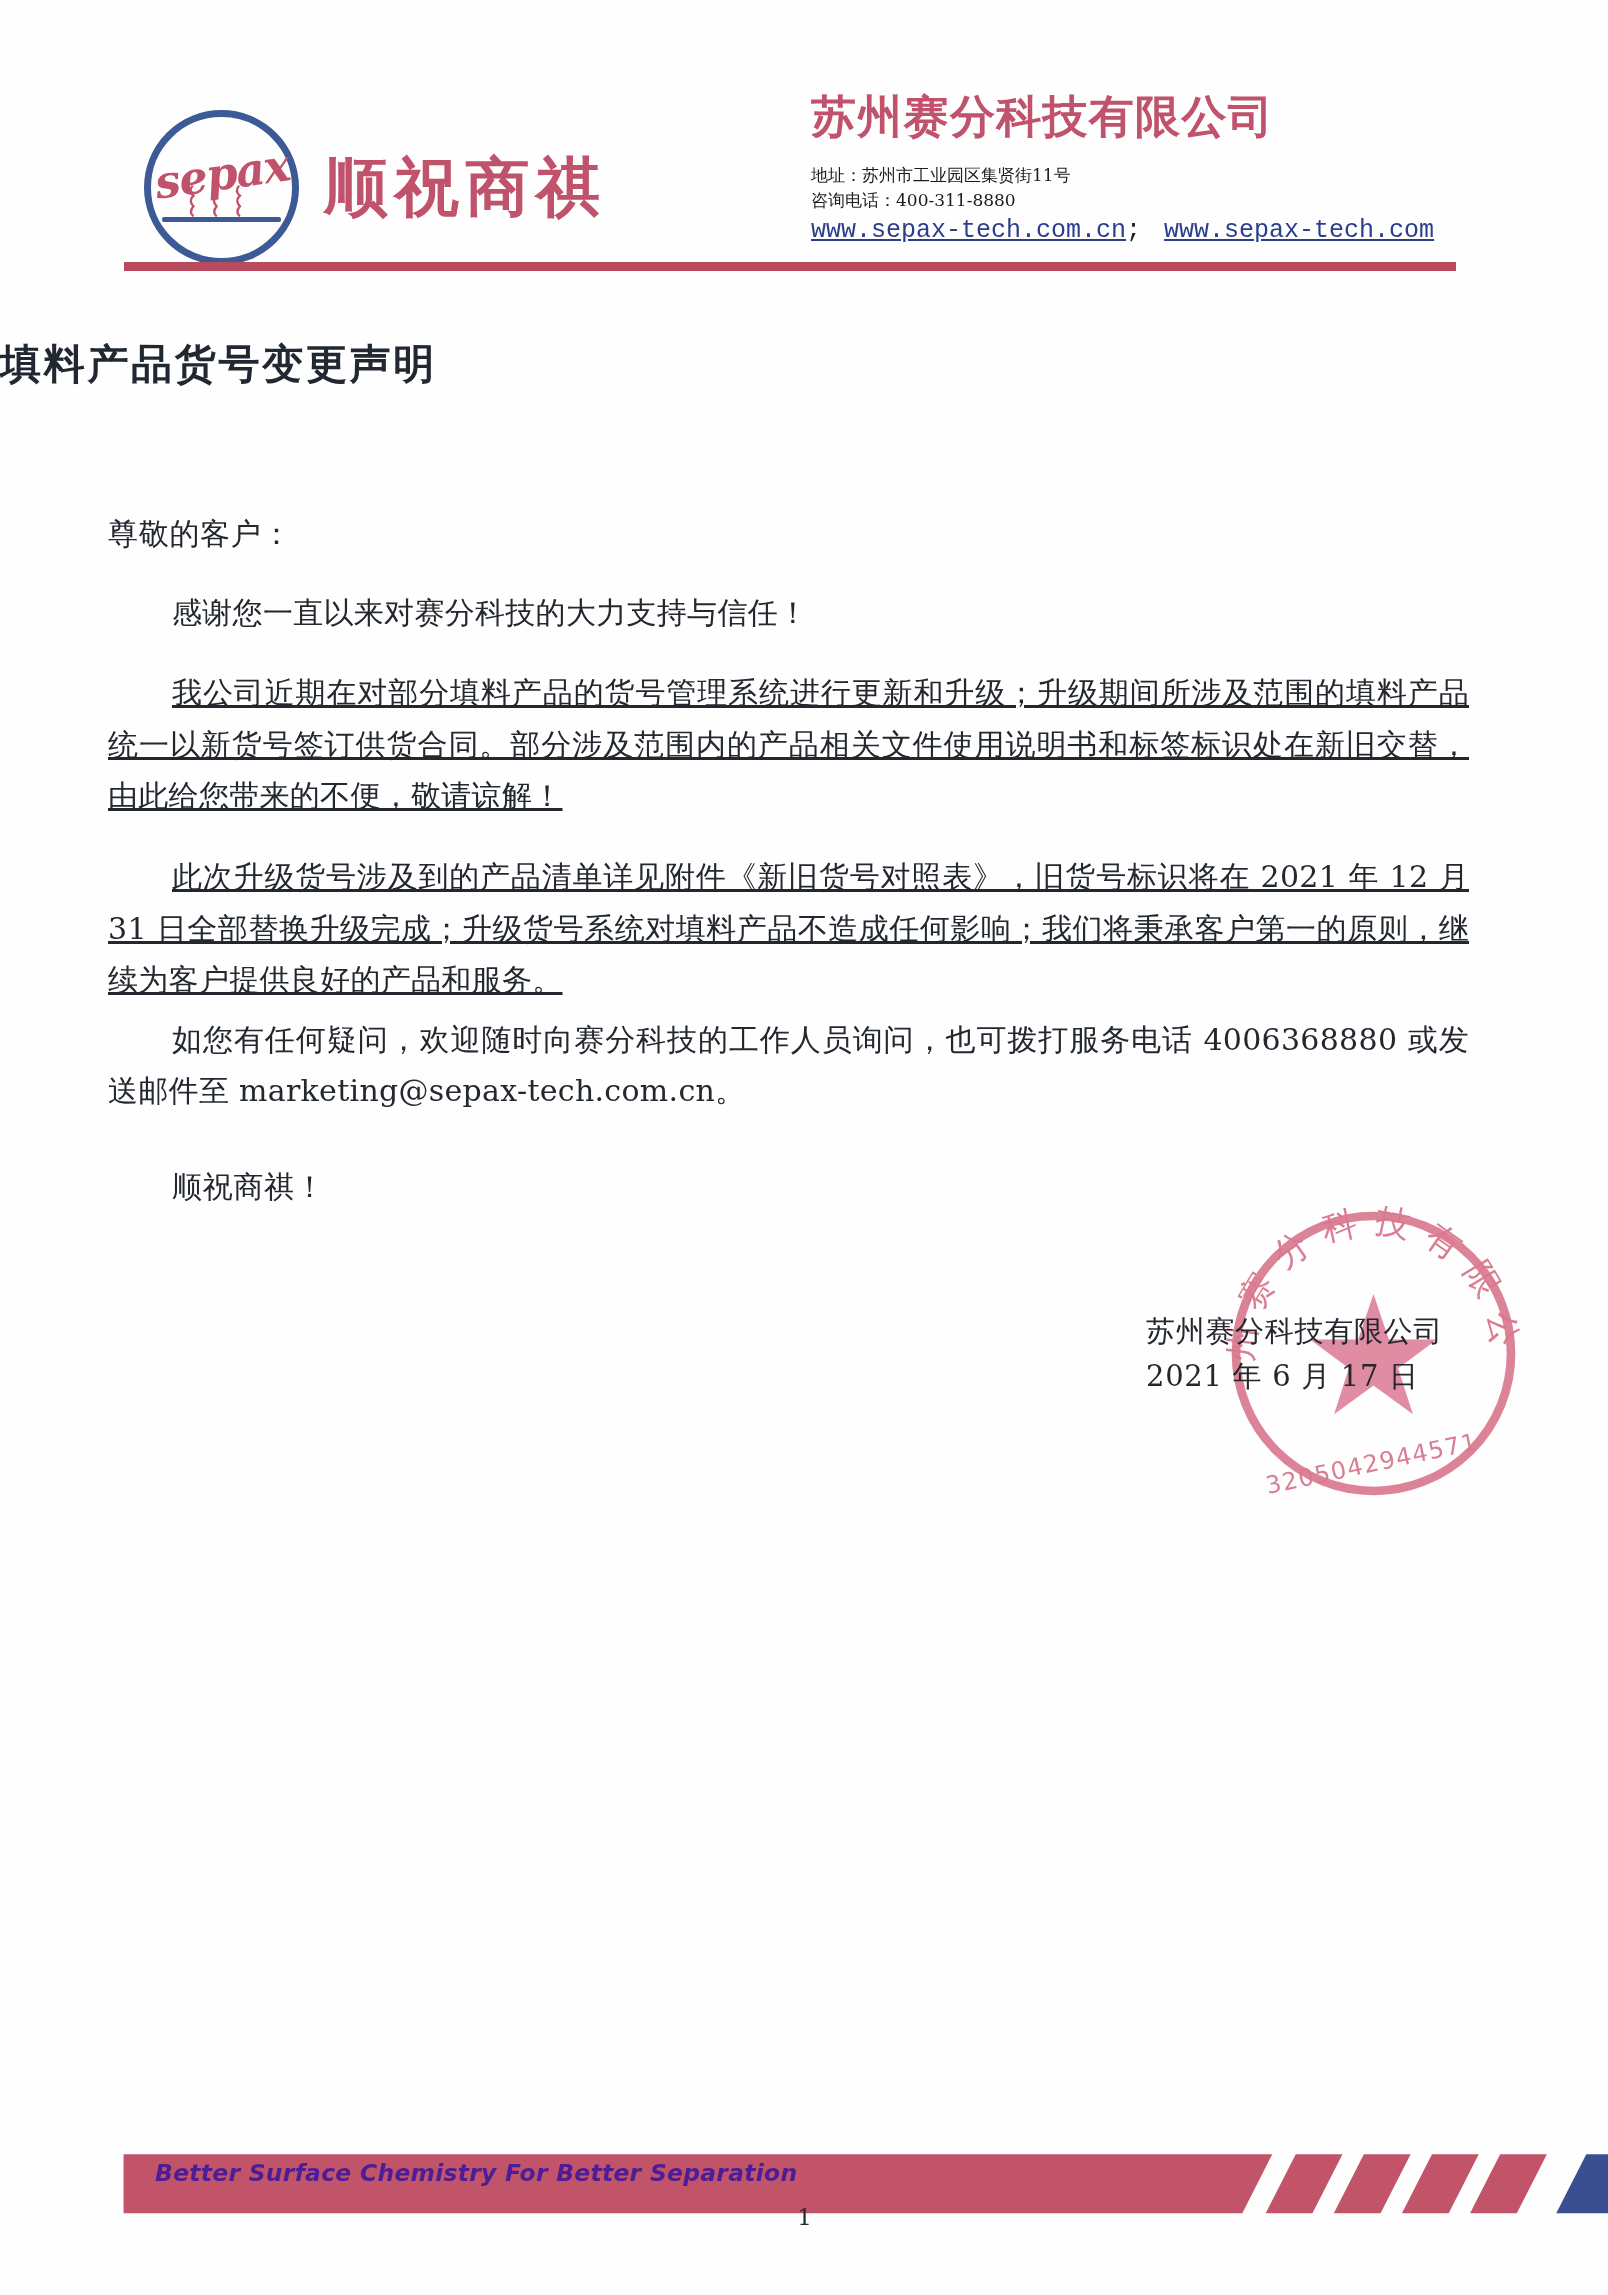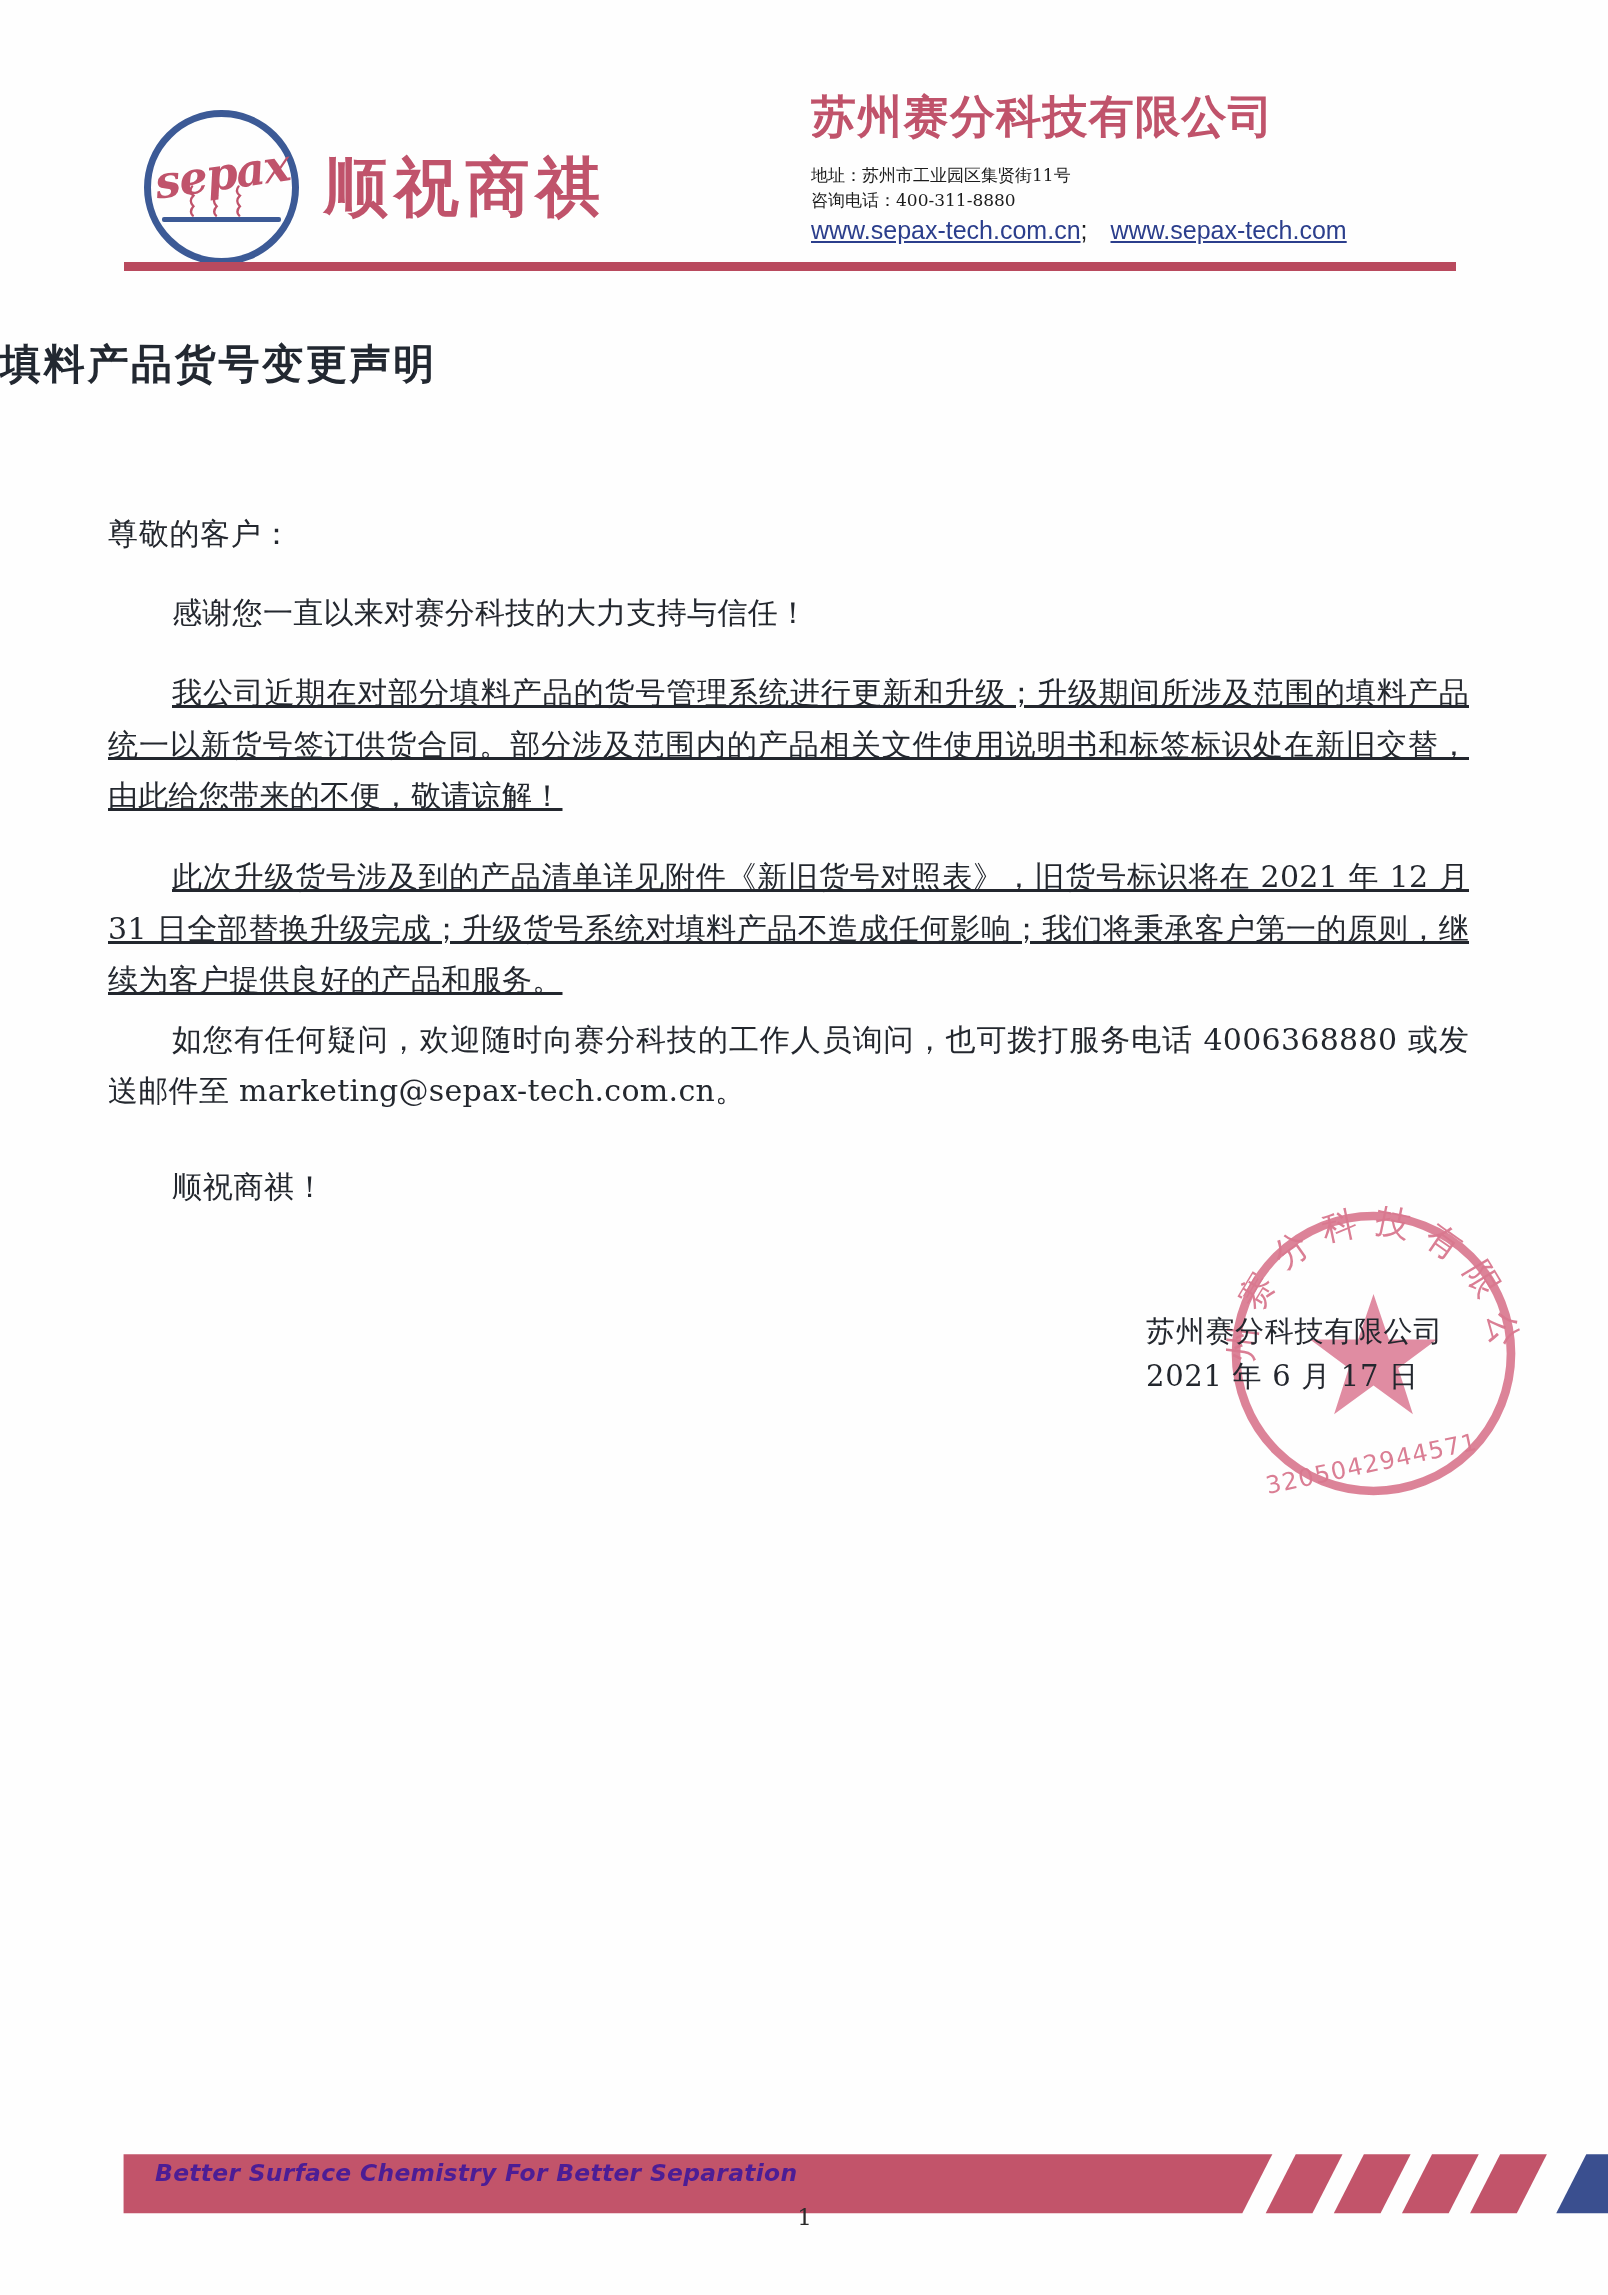--- a/index.html
+++ b/index.html
@@ -102,21 +102,21 @@
   .company-line {
     color: #1c1c1c;
     font-family: "DejaVu Serif", serif;
     font-size: 17px;
     line-height: 1.45;
     white-space: nowrap;
   }
   .company-urls {
     margin-top: 4px;
     white-space: nowrap;
-    font-family: Liberation Sans, sans-serif;
+    font-family: Liberation Mono, monospace;
     font-size: 25px;
     color: #1c1c1c;
   }
   .url {
     color: #2b3e8c;
     text-decoration: underline;
   }
   .url-sep { color: #1c1c1c; }
   .url-gap { display: inline-block; width: 23px; }
 

